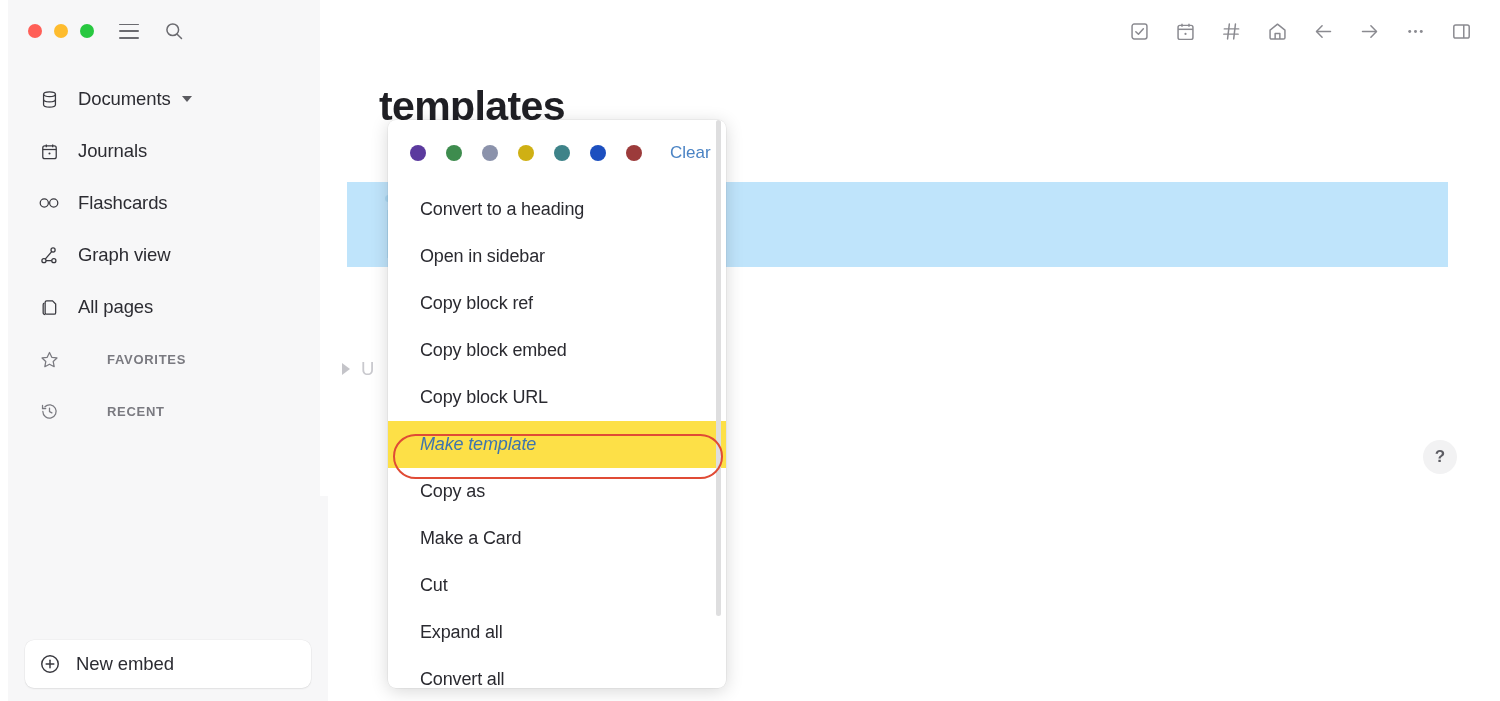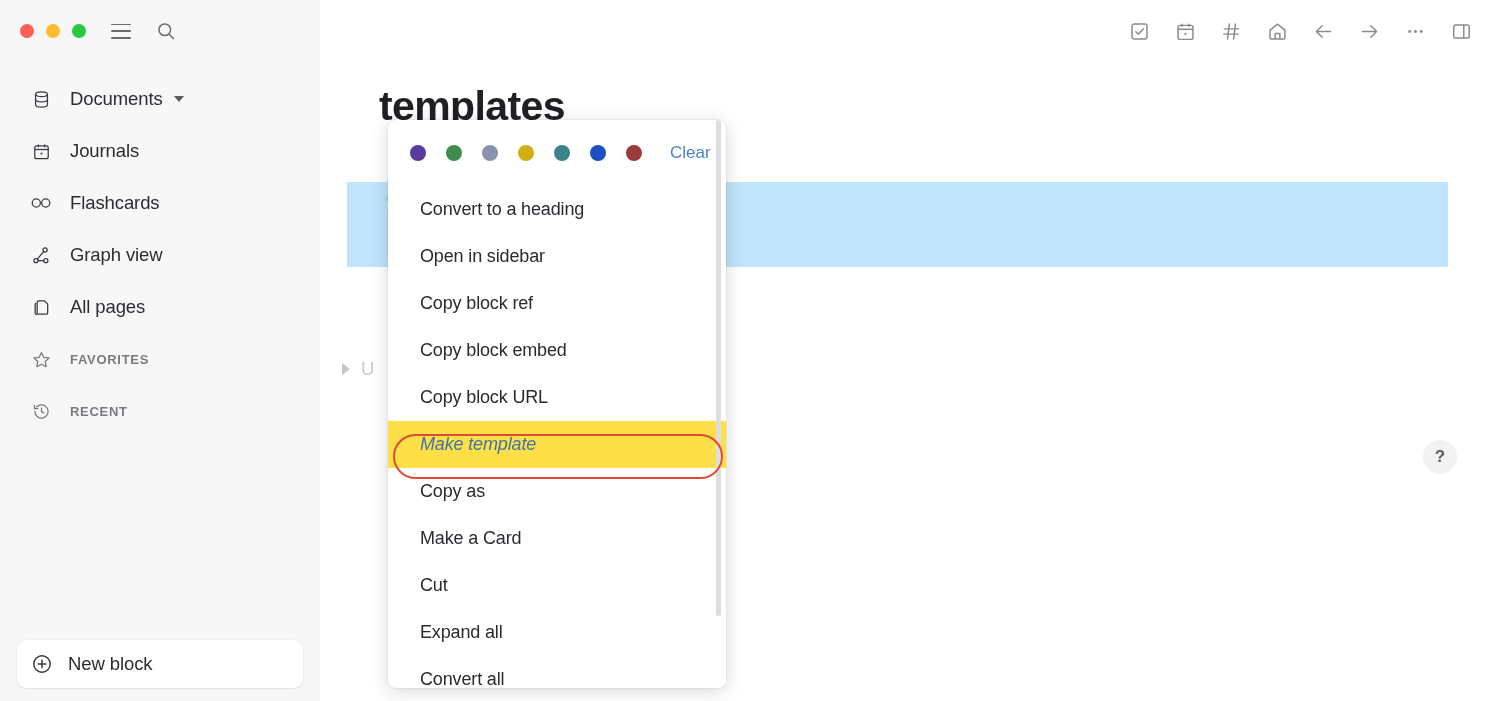--- a/index.html
+++ b/index.html
@@ -15,21 +15,21 @@
   #app {
     position: relative;
     width: 1500px;
     height: 701px;
     overflow: hidden;
   }
 
   
   .sidebar {
     position: absolute;
-    left: 0; top: 0;
+    left: 8px; top: 0;
     width: 320px;
     height: 701px;
     background: #f7f7f8;
   }
 
   .traffic-row {
     position: absolute;
     left: 20px; top: 20px;
     display: flex;
     align-items: center;
@@ -94,20 +94,21 @@
     border-right: 5.5px solid transparent;
     border-top: 6px solid #5b5b60;
   }
 
   .section-head {
     display: flex;
     align-items: center;
     height: 52px;
     padding-left: 30px;
     cursor: pointer;
+    gap: 29px;
   }
   .section-head .nav-icon {
     width: 22px; height: 22px;
     display: flex; align-items: center; justify-content: center;
     margin-right: 18px;
     flex: 0 0 22px;
   }
   .section-label {
     font-size: 13px;
     font-weight: 600;
@@ -428,21 +429,21 @@
     </div>
 
     <div class="new-page-btn">
       <span class="plus-icon">
         <svg width="22" height="22" viewBox="0 0 24 24" fill="none" stroke="#3a3a40" stroke-width="1.6" stroke-linecap="round">
           <circle cx="12" cy="12" r="9"></circle>
           <line x1="12" y1="7.8" x2="12" y2="16.2"></line>
           <line x1="7.8" y1="12" x2="16.2" y2="12"></line>
         </svg>
       </span>
-      <span class="new-page-label">New block</span>
+      <span class="new-page-label">New embed</span>
     </div>
   </div>
 
   <div class="main">
 
     <div class="toolbar">
       <div class="tool-btn">
         <svg width="21" height="21" viewBox="0 0 24 24" fill="none" stroke="#8a8a90" stroke-width="1.7" stroke-linecap="round" stroke-linejoin="round">
           <rect x="3.5" y="3.5" width="17" height="17" rx="2.5"></rect>
           <polyline points="7.8,12.2 10.8,15.2 16.4,8.8"></polyline>

